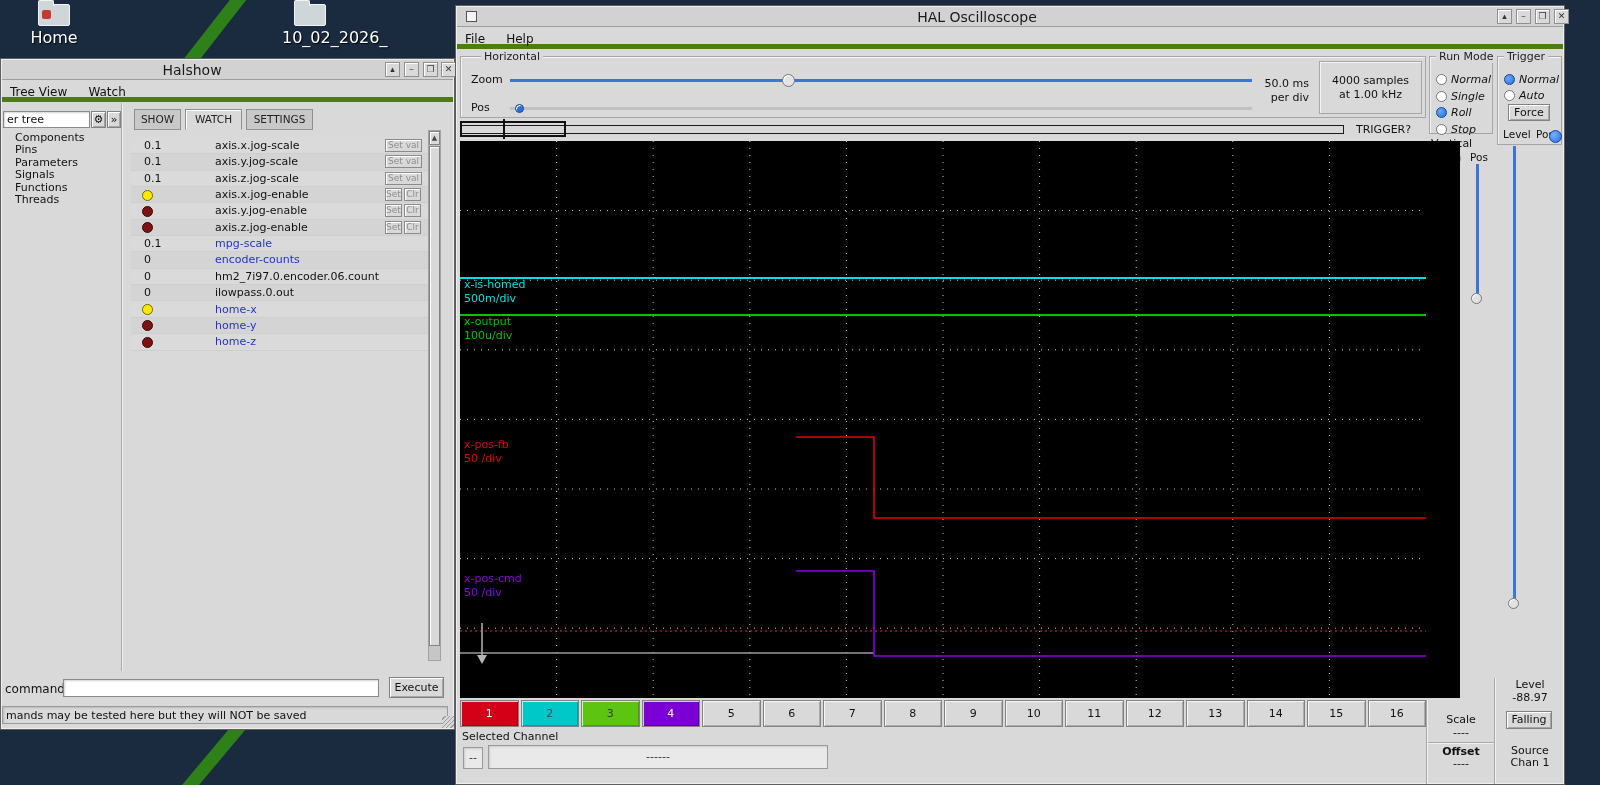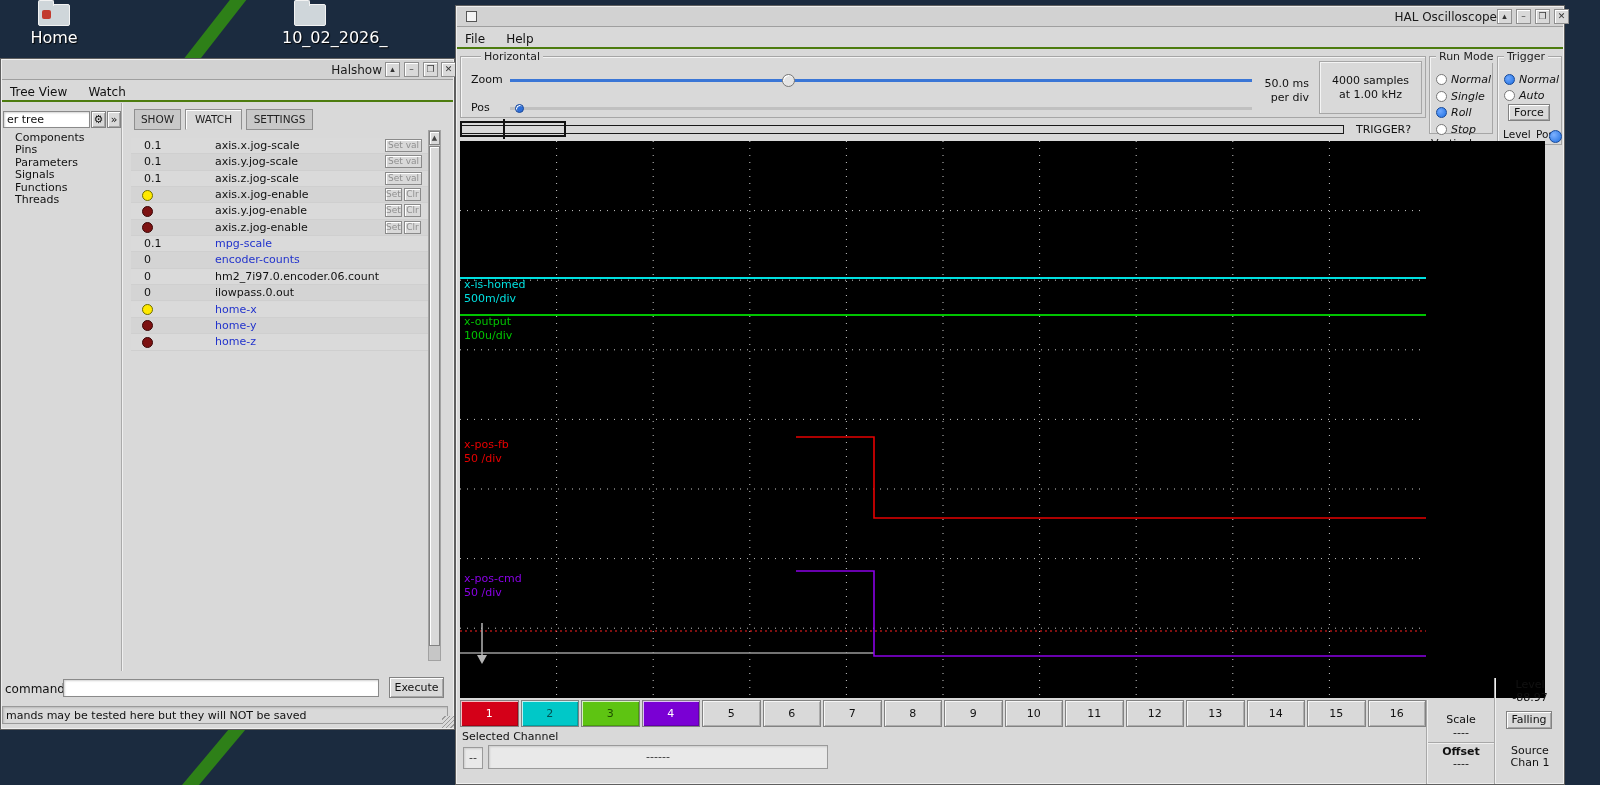--- a/index.html
+++ b/index.html
@@ -8,23 +8,23 @@
   .stripe{position:absolute;background:#2e8018;}
   
   .dicon{position:absolute;width:56px;text-align:center;}
   .folder{position:relative;width:32px;height:22px;margin:4px auto 2px;background:#cfd6da;border:1px solid #f2f2f2;border-radius:2px;}
   .folder:before{content:"";position:absolute;left:-1px;top:-5px;width:14px;height:5px;background:#cfd6da;border:1px solid #f2f2f2;border-bottom:none;border-radius:2px 2px 0 0;}
   .folder .badge{position:absolute;left:3px;top:5px;width:9px;height:9px;background:#c23b2e;border-radius:2px;}
   .dlabel{color:#fff;font-size:16px;text-shadow:1px 1px 1px #000;}
   
   .win{position:absolute;background:#d9d9d9;border:1px solid #5f5f5f;box-shadow:inset 0 0 0 1px #efefef;}
   .titlebar{position:absolute;left:1px;right:1px;top:1px;height:20px;background:#d2d2d2;border-bottom:1px solid #9f9f9f;}
-  .title{position:absolute;top:0;height:20px;line-height:20px;text-align:right;font-size:12px;color:#1a1a1a;}
+  .title{position:absolute;top:0;height:20px;line-height:20px;text-align:center;font-size:14px;color:#1a1a1a;}
   .tbtn{position:absolute;top:2px;width:15px;height:15px;background:#d9d9d9;border:1px solid #8f8f8f;box-shadow:inset 1px 1px 0 #fff;font-size:9px;line-height:13px;text-align:center;color:#333;cursor:default;}
-  .menubar{position:absolute;left:1px;right:1px;height:21px;background:#d9d9d9;border-bottom:2px solid #4d7c0f;}
+  .menubar{position:absolute;left:1px;right:1px;height:21px;background:#d9d9d9;border-bottom:5px solid #4d7c0f;}
   .menu-item{display:inline-block;padding:3px 8px 0 8px;font-size:12px;color:#111;height:21px;}
   .entry{position:absolute;background:#fff;border:1px solid #8a8a8a;box-shadow:inset 1px 1px 2px rgba(0,0,0,.18);font-size:11px;padding:1px 3px;color:#111;}
   .btn{position:absolute;background:#d9d9d9;border:1px solid #828282;box-shadow:inset 1px 1px 0 #fff, inset -1px -1px 0 #a6a6a6;font-size:11px;color:#111;text-align:center;cursor:default;}
   .panel-divider{position:absolute;background:#aaa;box-shadow:1px 0 0 #f0f0f0;}
   .tree-item{font-size:11px;height:12.4px;line-height:12.4px;padding-left:14px;color:#111;white-space:nowrap;}
   .tab{position:absolute;height:21px;line-height:19px;text-align:center;font-size:10.5px;background:#c8c8c8;border:1px solid #8f8f8f;color:#222;}
   .tab.active{background:#d9d9d9;box-shadow:inset 1px 1px 0 #fff;border-bottom-color:#d9d9d9;}
   .watch-list{position:absolute;background:#d9d9d9;overflow:hidden;}
   .wrow{position:absolute;left:0;right:0;height:16.35px;border-bottom:1px solid #cfcfcf;background:#dadada;}
   .wrow.alt{background:#d4d4d4;}
@@ -253,21 +253,21 @@
     <div class="lbl small" style="left:981px;top:145px;">Gain</div>
     <div class="lbl small" style="left:1014px;top:145px;">Pos</div>
     <div class="vtrack" style="left:989px;top:158px;height:137px;"></div>
     <div class="vhandle" style="left:984px;top:290px;"></div>
     <div class="vtrack" style="left:1020px;top:158px;height:134px;"></div>
     <div class="vhandle" style="left:1015px;top:287px;"></div>
 
     <div class="vtrack" style="left:1057px;top:140px;height:462px;"></div>
     <div class="vhandle" style="left:1052px;top:592px;"></div>
 
-    <div class="scope" style="left:4px;top:135px;width:1085px;height:557px;">
+    <div class="scope" style="left:4px;top:135px;width:1000px;height:557px;">
       <svg id="scope-svg" width="966" height="557" viewBox="0 0 966 557">
           <line x1="96.6" y1="0" x2="96.6" y2="557" stroke="#c8c8c8" stroke-width="1" stroke-dasharray="1 6"></line>
           <line x1="193.2" y1="0" x2="193.2" y2="557" stroke="#c8c8c8" stroke-width="1" stroke-dasharray="1 6"></line>
           <line x1="289.79999999999995" y1="0" x2="289.79999999999995" y2="557" stroke="#c8c8c8" stroke-width="1" stroke-dasharray="1 6"></line>
           <line x1="386.4" y1="0" x2="386.4" y2="557" stroke="#c8c8c8" stroke-width="1" stroke-dasharray="1 6"></line>
           <line x1="483" y1="0" x2="483" y2="557" stroke="#c8c8c8" stroke-width="1" stroke-dasharray="1 6"></line>
           <line x1="579.5999999999999" y1="0" x2="579.5999999999999" y2="557" stroke="#c8c8c8" stroke-width="1" stroke-dasharray="1 6"></line>
           <line x1="676.1999999999999" y1="0" x2="676.1999999999999" y2="557" stroke="#c8c8c8" stroke-width="1" stroke-dasharray="1 6"></line>
           <line x1="772.8" y1="0" x2="772.8" y2="557" stroke="#c8c8c8" stroke-width="1" stroke-dasharray="1 6"></line>
           <line x1="869.4" y1="0" x2="869.4" y2="557" stroke="#c8c8c8" stroke-width="1" stroke-dasharray="1 6"></line>

